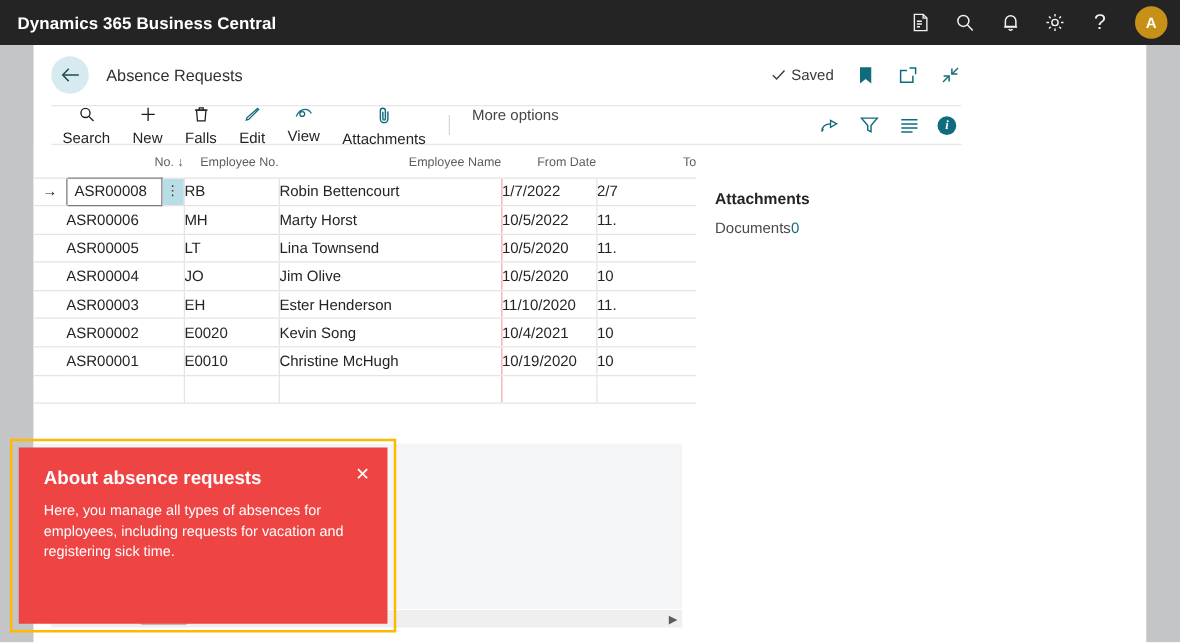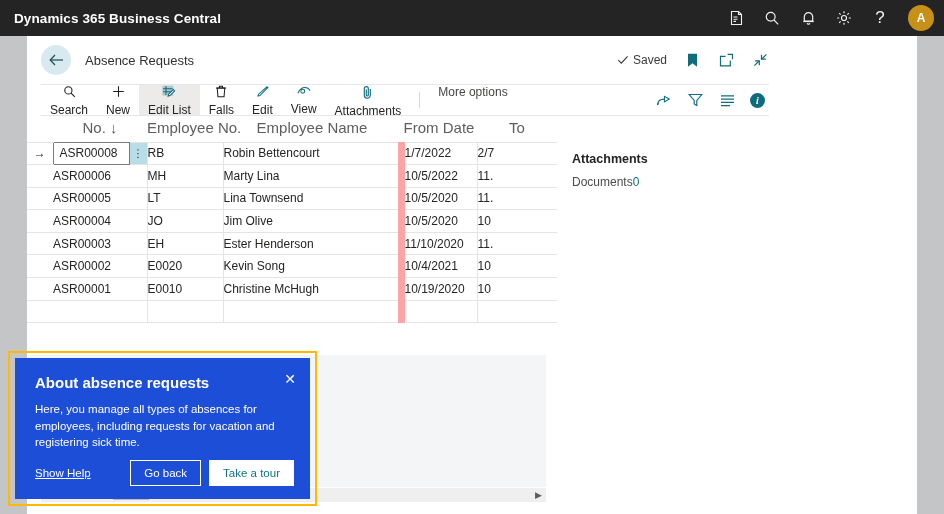--- a/index.html
+++ b/index.html
@@ -197,24 +197,24 @@
   .side-row .val { color: #0f6c7d; cursor: pointer; }
 
   
   table.grid {
     border-collapse: collapse;
     table-layout: fixed;
     width: 530px;
     margin-left: 0;
   }
   table.grid th {
-    font-size: 15px;
+    font-size: 10px;
     font-weight: normal;
     color: #605e5c;
-    text-align: center;
+    text-align: right;
     padding: 0 0 6px 0;
     height: 26px;
     vertical-align: bottom;
     white-space: nowrap;
   }
   table.grid td {
     font-size: 12px;
     color: #252423;
     height: 22.6px;
     border-top: 1px solid #e4e4e4;
@@ -228,21 +228,21 @@
   .col-dots { width: 18px; }
   .col-empno { width: 76px; }
   .col-name { width: 178px; }
   .col-from { width: 76px; }
   .col-to { width: 80px; }
 
   td.c-arrow { text-align: center; color: #323130; }
   td.c-no { padding-left: 7px; }
   td.c-empno { padding-left: 7px; border-left: 1px solid #e4e4e4; }
   td.c-name { padding-left: 7px; border-left: 1px solid #e4e4e4; color: #0f6c7d; }
-  td.c-from { padding-left: 7px; border-left: 7px solid #fca5a5; }
+  td.c-from { padding-left: 7px; border-left: 1px solid #fca5a5; }
   td.c-to { padding-left: 7px; border-left: 1px solid #e4e4e4; }
   td.c-dots { background: transparent; }
 
   tr.selected td.c-no {
     border: 1px solid #7a7a7a;
     background: #ffffff;
     padding-left: 6px;
   }
   tr.selected td.c-dots {
     background: #b8dde4;
@@ -291,21 +291,21 @@
     left: 8px; top: 351px;
     width: 309px; height: 155px;
     border: 2px solid #ffb900;
     background: transparent;
     z-index: 40;
   }
   .callout {
     position: absolute;
     left: 15px; top: 358px;
     width: 295px; height: 141px;
-    background: #1d4ed8;
+    background: #ef4444;
     color: #ffffff;
     z-index: 41;
     padding: 16px 18px 0 20px;
   }
   .callout-title {
     font-size: 15px;
     font-weight: bold;
     margin: 0;
     padding-right: 24px;
   }
@@ -461,30 +461,20 @@
 
       <div class="cmd">
         <span class="ci">
           <svg width="13" height="13" viewBox="0 0 14 14" stroke="#1d1d1d" stroke-width="1.15">
             <path d="M7 1.3v11.4M1.3 7h11.4"></path>
           </svg>
         </span>
         <span>New</span>
       </div>
 
-      <div class="cmd active">
-        <span class="ci">
-          <svg width="14" height="13" viewBox="0 0 15 14" fill="none" stroke="#0f6c7d" stroke-width="1.15">
-            <rect x="1" y="1.3" width="10.5" height="9.5" fill="#0f6c7d" opacity="0.28"></rect>
-            <path d="M1 4.1h10.5M1 7.2h10.5M4.2 1.3v9.5" stroke="#0f6c7d"></path>
-            <path d="M13.6 6.4l-5 5-2.1.6.6-2.1 5-5z" fill="#ffffff" stroke="#0f6c7d"></path>
-          </svg>
-        </span>
-        <span>Edit List</span>
-      </div>
 
       <div class="cmd">
         <span class="ci">
           <svg width="12" height="13" viewBox="0 0 13 14" fill="none" stroke="#1d1d1d" stroke-width="1.1">
             <path d="M2.4 3.3h8.2l-.8 9.3H3.2z"></path>
               <path d="M1 3.3h11"></path>
             <path d="M4.8 3.2V1.4h3.4v1.8"></path>
           </svg>
         </span>
         <span>Falls</span>
@@ -593,21 +583,21 @@
               <td class="c-from">1/7/2022</td>
               <td class="c-to">2/7</td>
             </tr>
 
 
             <tr>
               <td class="c-arrow"></td>
               <td class="c-no">ASR00006</td>
               <td class="c-dots"></td>
               <td class="c-empno">MH</td>
-              <td class="c-name">Marty Lina</td>
+              <td class="c-name">Marty Horst</td>
               <td class="c-from">10/5/2022</td>
               <td class="c-to">11.</td>
             </tr>
 
             <tr>
               <td class="c-arrow"></td>
               <td class="c-no">ASR00005</td>
               <td class="c-dots"></td>
               <td class="c-empno">LT</td>
               <td class="c-name">Lina Townsend</td>
@@ -683,20 +673,15 @@
       </div>
 
     </div>
   </div>
 
   <div class="callout-ring"></div>
   <div class="callout">
     <div class="callout-title">About absence requests</div>
     <div class="callout-close">✕</div>
     <div class="callout-body">Here, you manage all types of absences for employees, including requests for vacation and registering sick time.</div>
-    <div class="callout-actions">
-      <span class="callout-link">Show Help</span>
-      <button class="btn-outline">Go back</button>
-      <button class="btn-solid">Take a tour</button>
-    </div>
   </div>
 
 </div>
 
 </body></html>

